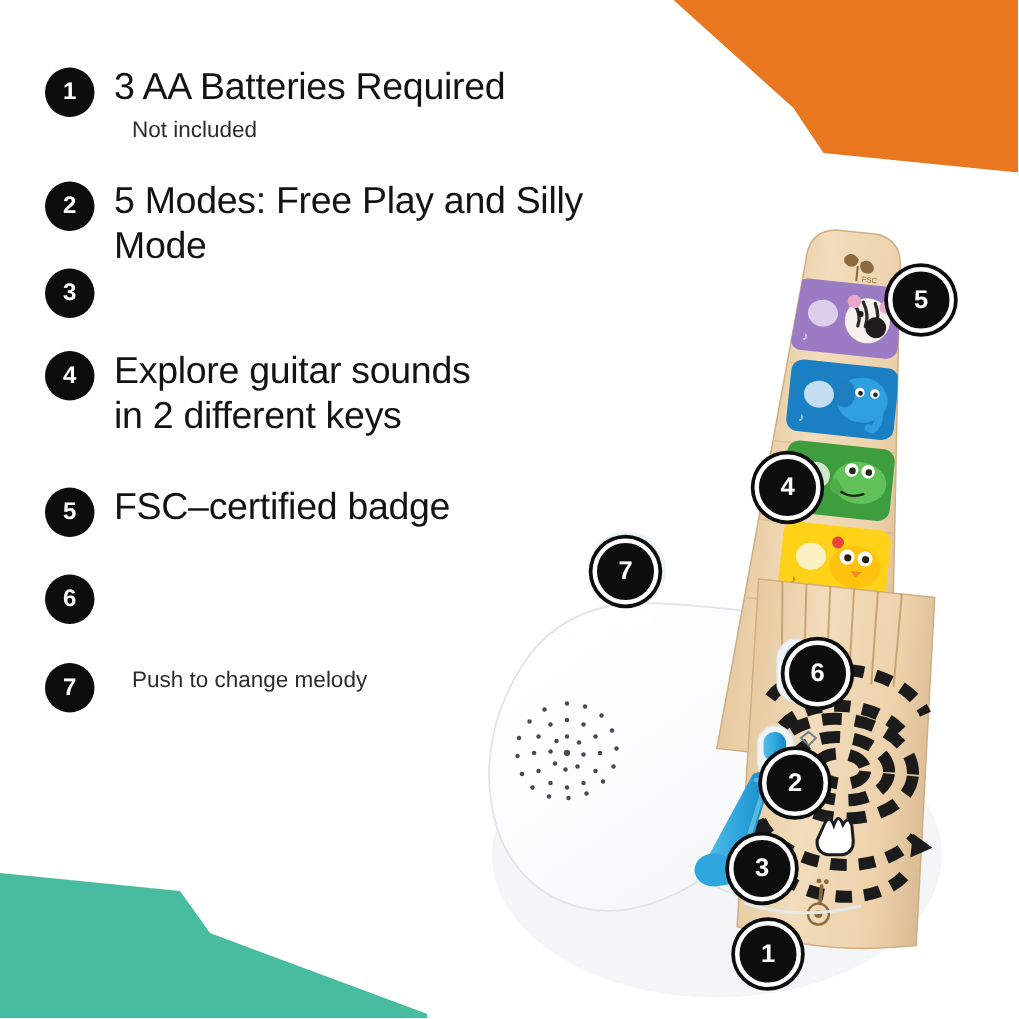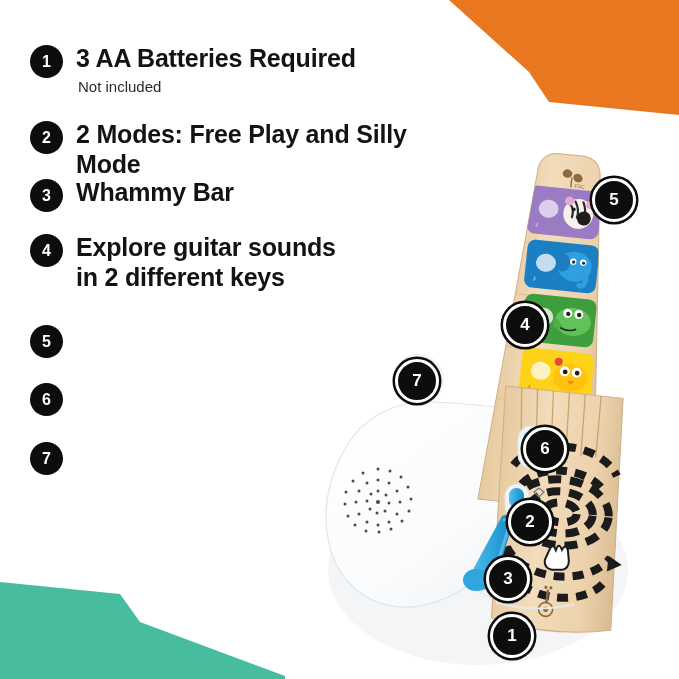--- a/index.html
+++ b/index.html
@@ -56,33 +56,33 @@
     font-weight: bold;
     line-height: 33px;
     text-align: center;
     margin-top: 1px;
   }
   .feature-texts {
     margin-left: 13px;
   }
   .feature-title {
     font-size: 25px;
-    font-weight: bold;
+    font-weight: normal;
     color: #131313;
     line-height: 1.18;
     letter-spacing: -0.2px;
     white-space: pre-line;
   }
   .feature-sub {
     font-size: 15px;
     font-weight: normal;
     color: #2b2b2b;
     line-height: 1.3;
     margin-top: 3px;
-    margin-left: 2px;
+    margin-left: 12px;
   }
 
   
   #product {
     position: absolute;
     left: 300px;
     top: 150px;
     width: 379px;
     height: 520px;
   }
@@ -123,50 +123,51 @@
       <div class="bullet">1</div>
       <div class="feature-texts">
         <div class="feature-title">3 AA Batteries Required</div>
         <div class="feature-sub">Not included</div>
       </div>
     </div>
 
     <div class="feature-row" style="top:76px;">
       <div class="bullet">2</div>
       <div class="feature-texts">
-        <div class="feature-title">2 Modes: Free Play and Silly Mode</div>
+        <div class="feature-title">5 Modes: Free Play and Silly Mode</div>
       </div>
     </div>
 
     <div class="feature-row" style="top:134px;">
       <div class="bullet">3</div>
-      <div class="feature-texts">
-        <div class="feature-title">Whammy Bar</div>
-      </div>
     </div>
 
     <div class="feature-row" style="top:189px;">
       <div class="bullet">4</div>
       <div class="feature-texts">
         <div class="feature-title">Explore guitar sounds
 in 2 different keys</div>
       </div>
     </div>
 
     <div class="feature-row" style="top:280px;">
       <div class="bullet">5</div>
+      <div class="feature-texts">
+        <div class="feature-title">FSC–certified badge</div>
+      </div>
     </div>
 
     <div class="feature-row" style="top:338px;">
       <div class="bullet">6</div>
     </div>
 
     <div class="feature-row" style="top:397px;">
       <div class="bullet">7</div>
       <div class="feature-texts">
+        <div class="feature-sub">Push to change melody</div>
       </div>
     </div>
 
   </div>
 
   <div id="product">
     <svg width="379" height="520" viewBox="0 0 379 520">
       <defs>
         <linearGradient id="bodyGrad" x1="0" y1="0" x2="1" y2="1">
           <stop offset="0%" stop-color="#ffffff"></stop>

